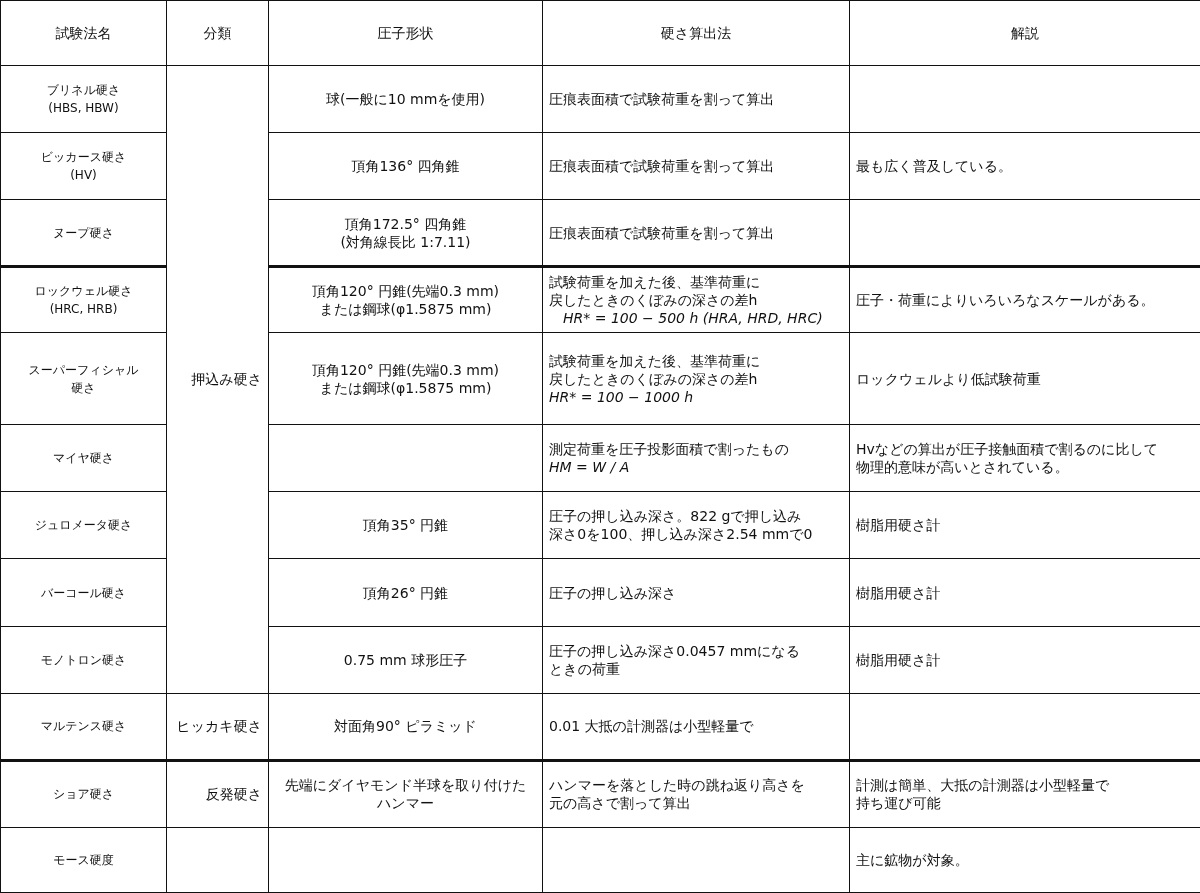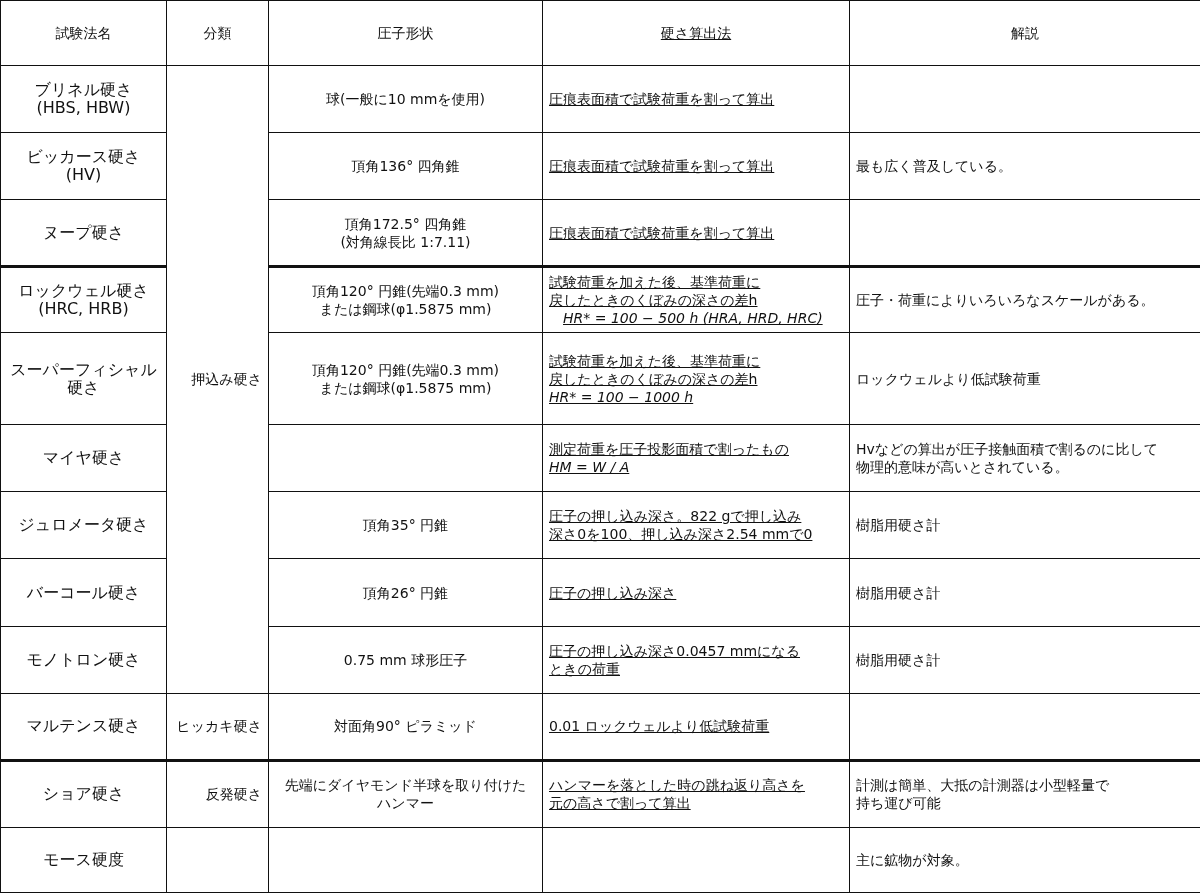--- a/index.html
+++ b/index.html
@@ -15,36 +15,36 @@
   }
   table.grid td, table.grid th {
     border: 1.5px solid #111111;
     padding: 0 6px;
     line-height: 18px;
     vertical-align: middle;
     font-weight: normal;
     overflow: hidden;
   }
   table.grid th { text-align: center; font-size: 14px; }
-  td.name { text-align: center; font-weight: bold; font-size: 16px; }
+  td.name { text-align: center; font-weight: bold; font-size: 12px; }
   td.cat { text-align: right; }
   td.shape { text-align: center; }
   td.calc { text-align: left; }
   td.note { text-align: left; }
   .formula { font-style: italic; display: block; }
   .f-indent1 { padding-left: 14px; }
   .f-center { text-align: left; }
   .line { display: block; }
   tr.thick-top td { border-top: 3px solid #111111; }
   col.c1 { width: 166px; }
   col.c2 { width: 102px; }
   col.c3 { width: 274px; }
   col.c4 { width: 307px; }
   col.c5 { width: 351px; }
-  td.thick-left, th.thick-left { border-left: 3px solid #222222; text-decoration: underline; }
+  td.thick-left, th.thick-left { border-left: 3px solid #222222; }
 </style>
 </head>
 <body>
 
 <table class="grid">
   <colgroup>
     <col class="c1">
       <col class="c2">
       <col class="c3">
       <col class="c4">
@@ -218,21 +218,21 @@
       <td class="name">
         <span class="line">マルテンス硬さ</span>
       </td>
       <td class="cat">
         <span>ヒッカキ硬さ</span>
       </td>
       <td class="shape">
         <span class="line">対面角90° ピラミッド</span>
       </td>
       <td class="calc thick-left">
-        <span class="line">0.01 ロックウェルより低試験荷重</span>
+        <span class="line">0.01 大抵の計測器は小型軽量で</span>
       </td>
       <td class="note">
         <span class="line"></span>
       </td>
     </tr>
 
     <tr class="thick-top" style="height:65px">
       <td class="name">
         <span class="line">ショア硬さ</span>
       </td>

